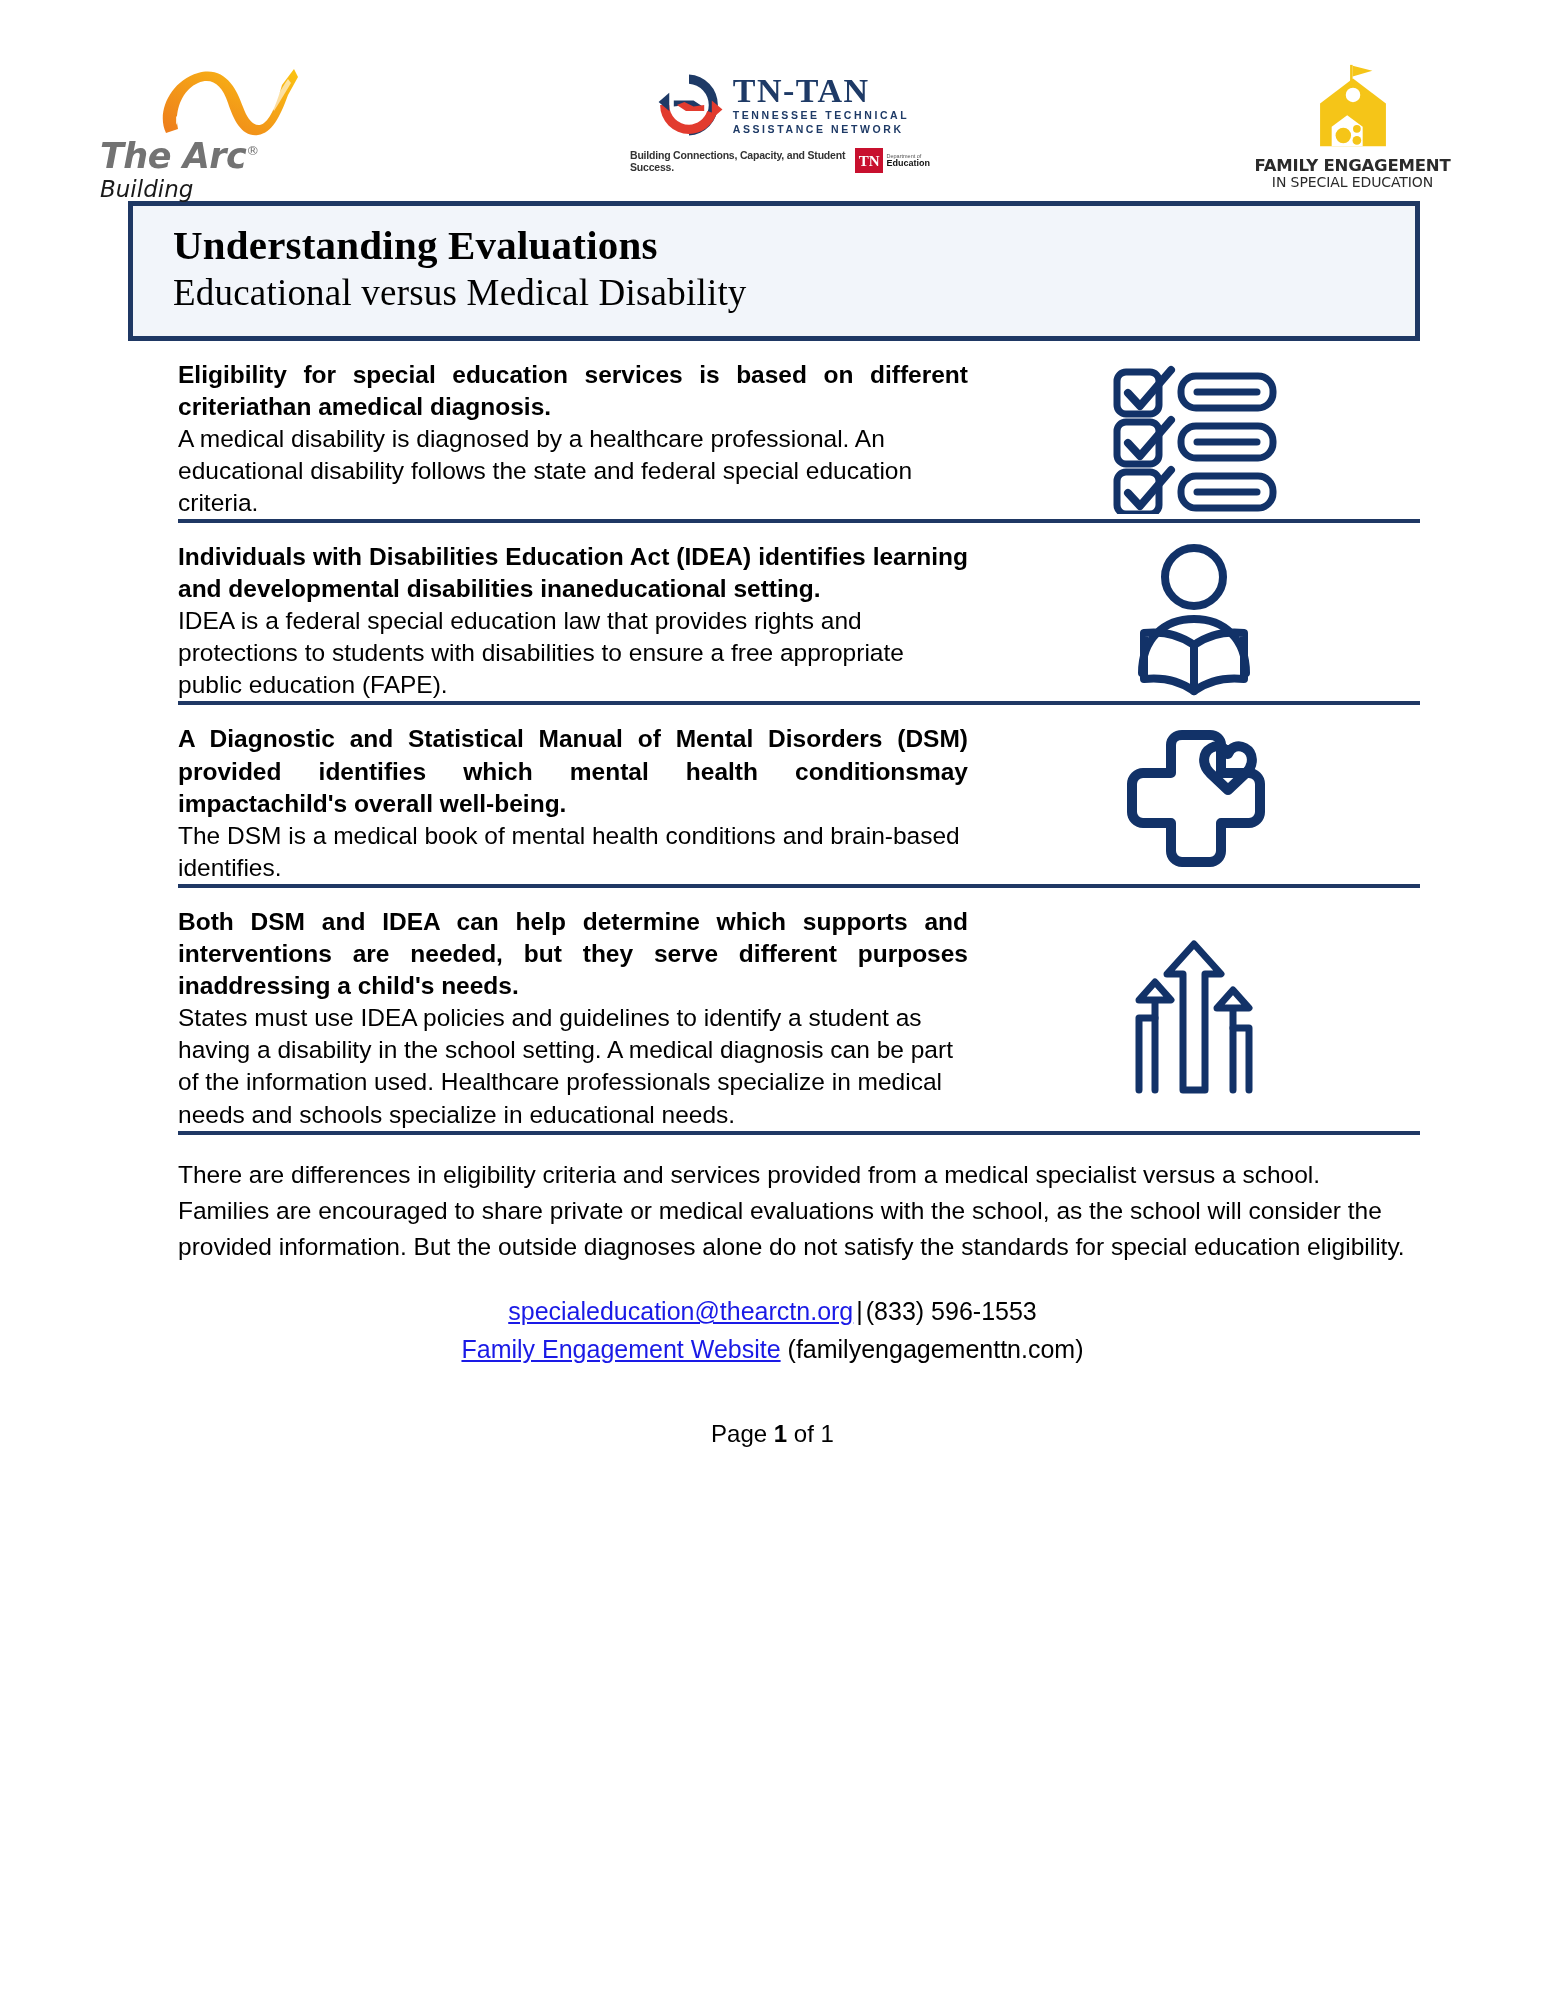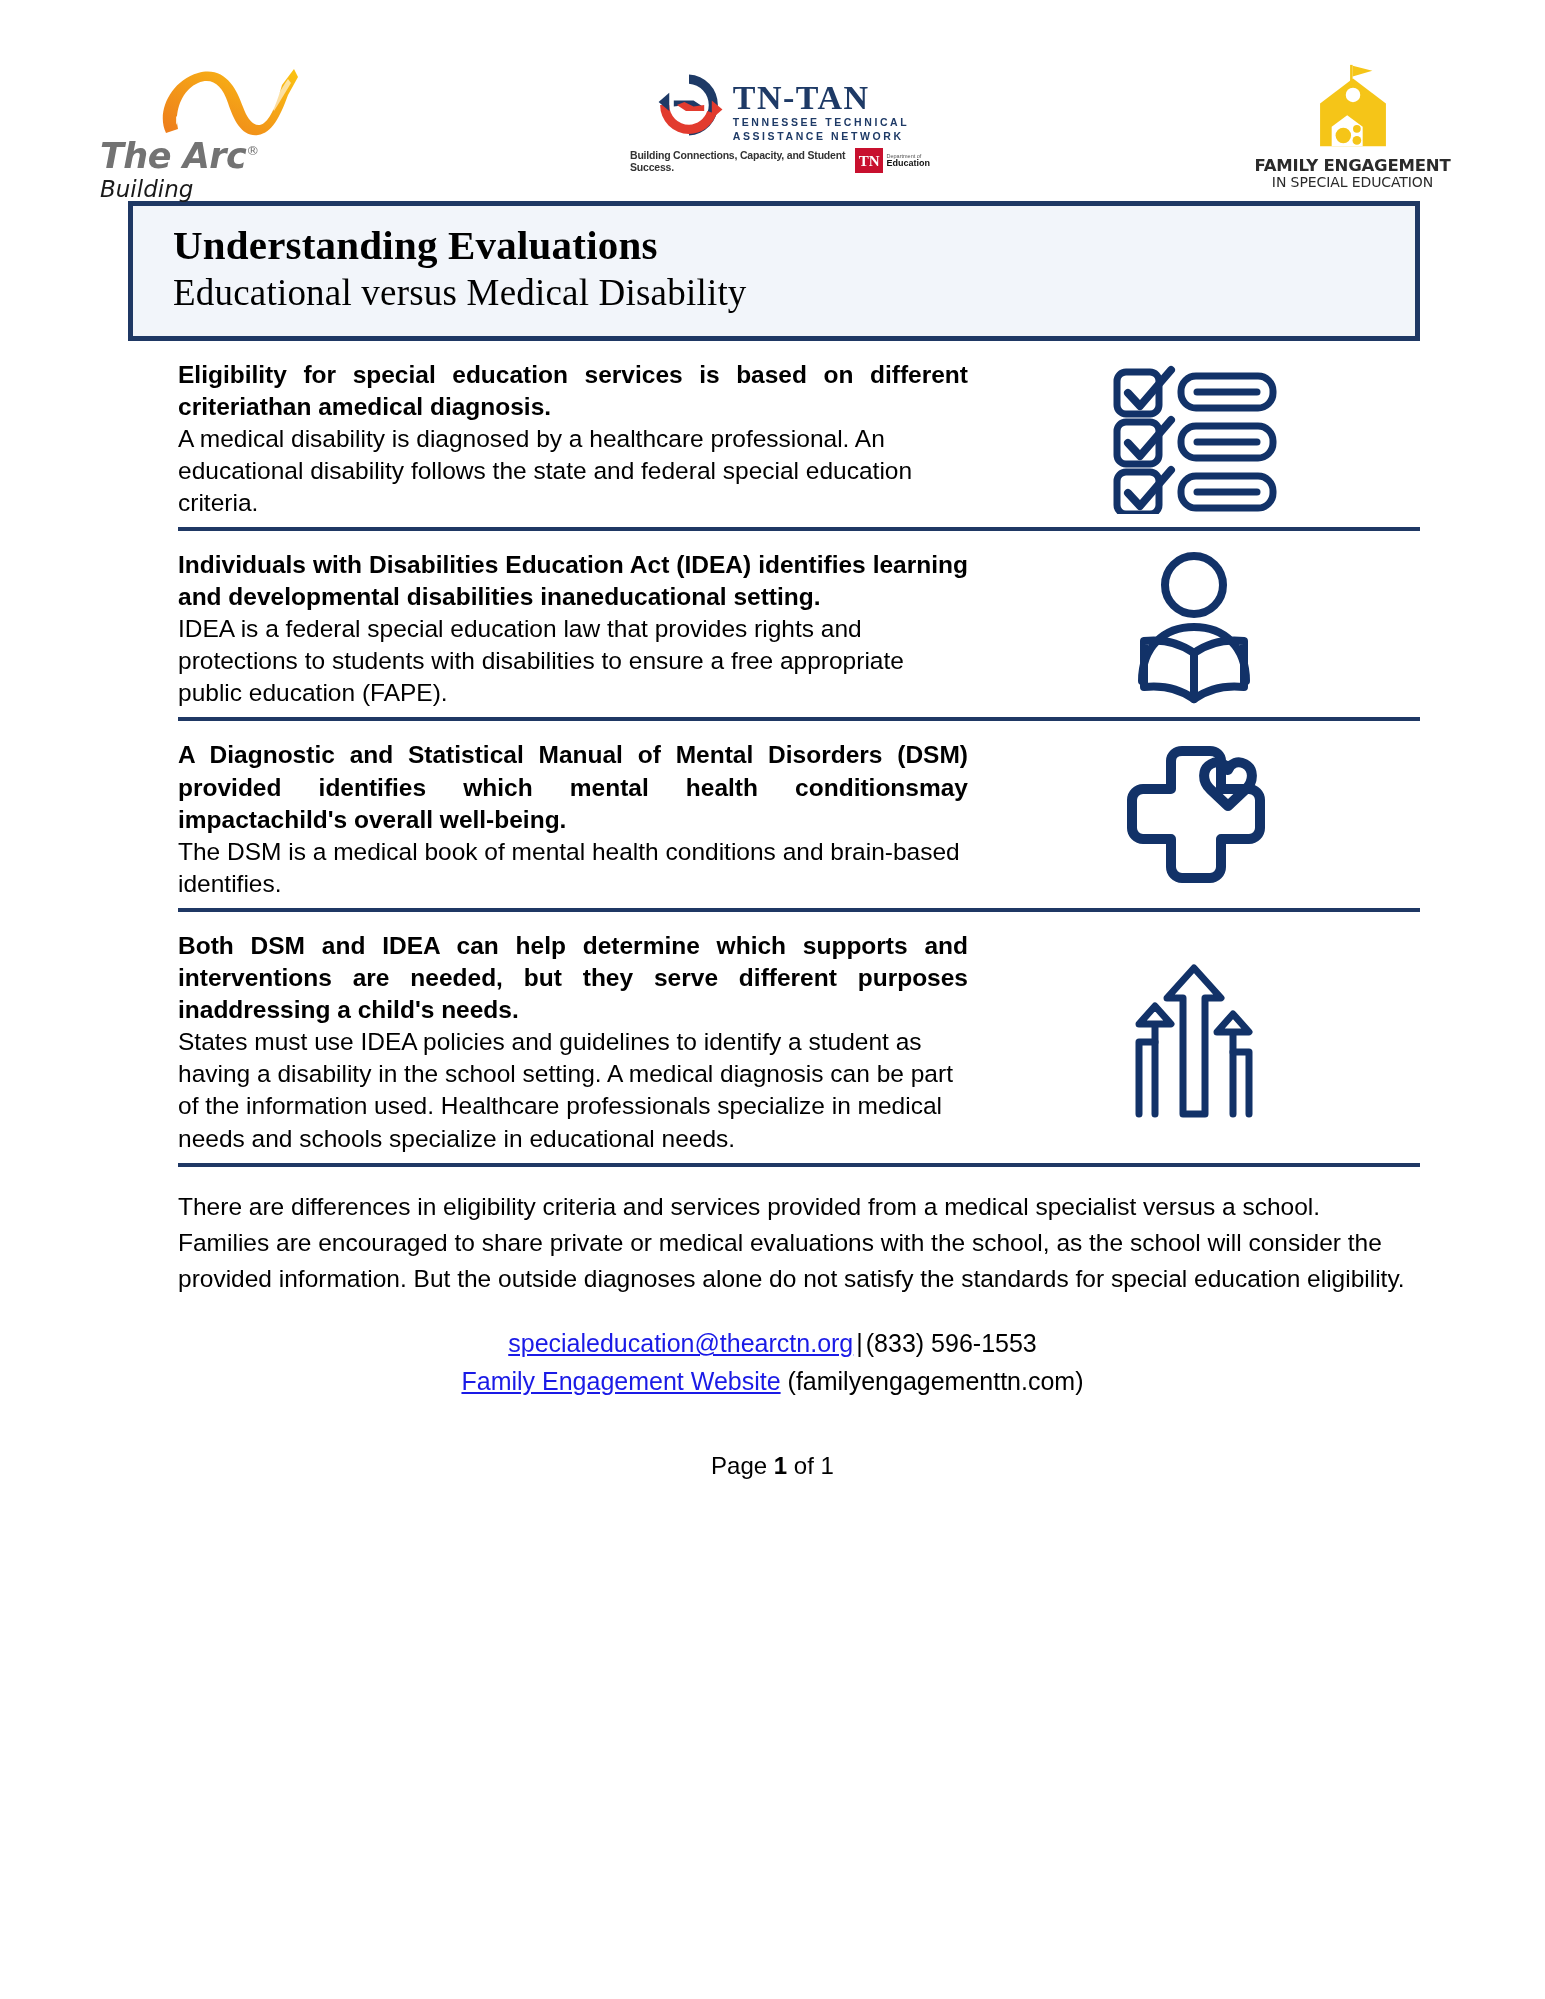--- a/index.html
+++ b/index.html
@@ -45,21 +45,21 @@
     font-family: "DejaVu Sans", sans-serif;
     font-style: italic;
     font-size: 23px;
     color: #1a1a1a;
     margin-top: 4px;
     line-height: 1;
   }
 
   
   .tntan { width: 300px; display: flex; flex-direction: column; align-items: center; margin-top: 12px;}
-  .tntan-row { display: flex; align-items: flex-end; gap: 6px; }
+  .tntan-row { display: flex; align-items: center; gap: 6px; }
   .tntan-mark { width: 76px; height: 76px; flex: 0 0 auto; }
   .tntan-text { display: flex; flex-direction: column; justify-content: center; }
   .tntan-title {
     font-family: "Liberation Serif", serif;
     font-size: 34px;
     font-weight: bold;
     color: #1e3a66;
     letter-spacing: 1.5px;
     line-height: 1;
   }
@@ -160,21 +160,20 @@
     letter-spacing: 0.2px;
   }
 
   
   .content { padding: 0 125px 0 178px; box-sizing: border-box; }
 
   .section {
     display: flex;
     align-items: flex-start;
     padding-top: 18px;
-    padding-bottom: 8px;
   }
   .sec-text { width: 790px; flex: 0 0 790px; }
   .sec-icon {
     flex: 1 1 auto;
     display: flex;
     align-items: center;
     justify-content: center;
     align-self: center;
   }
   .lead {

